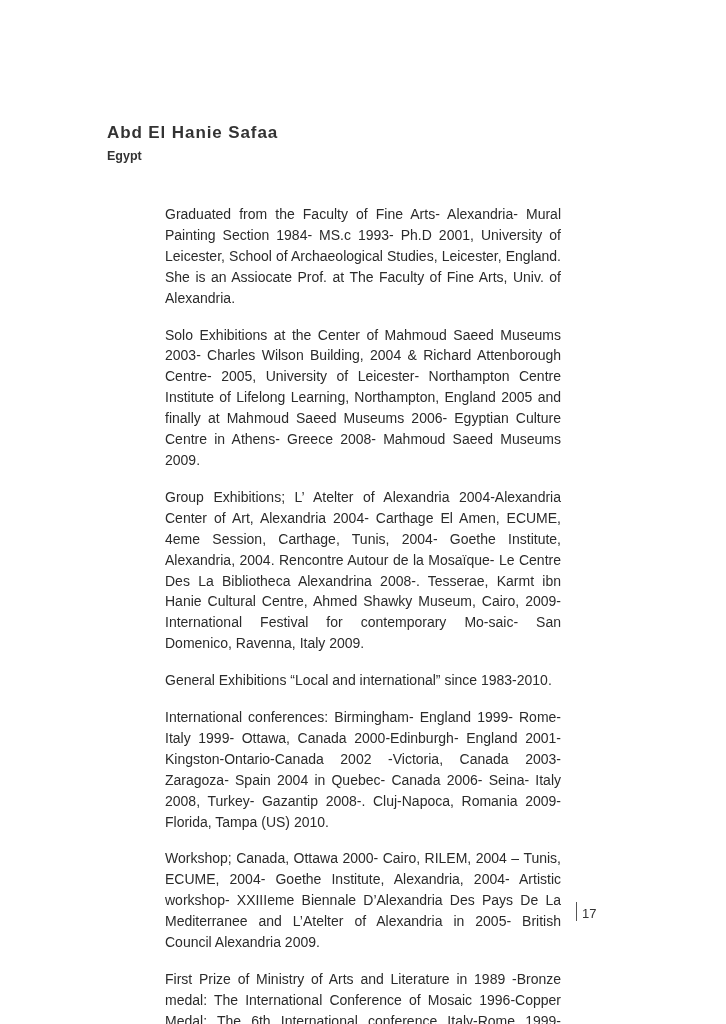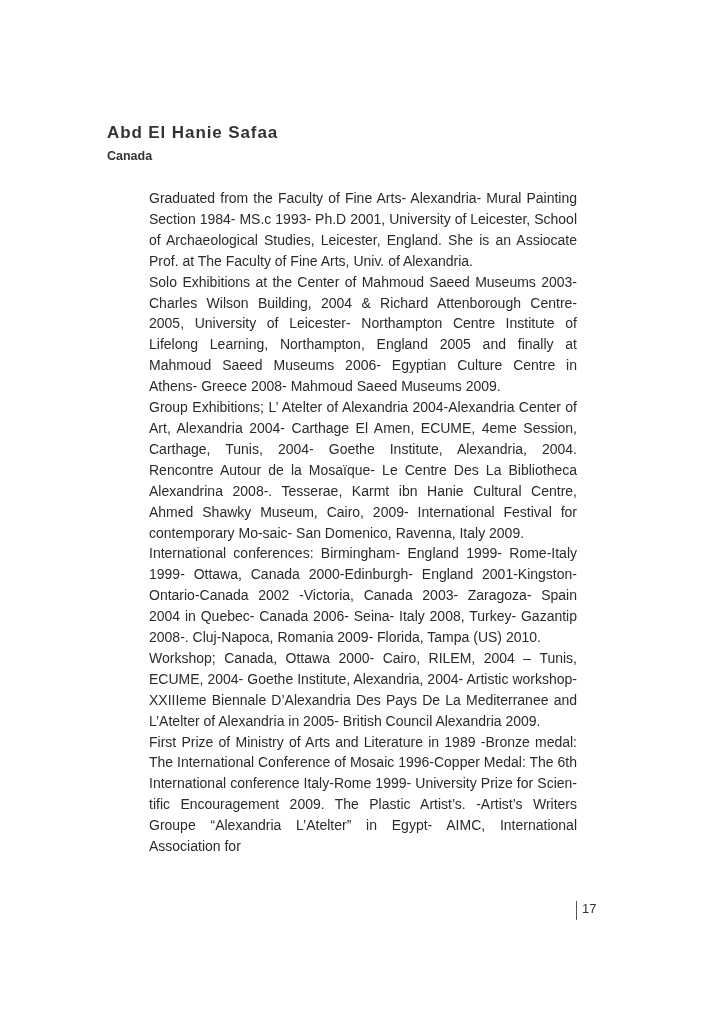--- a/index.html
+++ b/index.html
@@ -39,52 +39,53 @@
     position: absolute;
     left: 149px;
     top: 188px;
     width: 428px;
     font-size: 14px;
     line-height: 20.9px;
     color: #2b2b2b;
     text-align: justify;
   }
   .body-text p {
-    margin: 0;
+    margin: 16px;
     padding: 0;
   }
   .page-number-wrap {
     position: absolute;
     left: 576px;
     top: 901px;
     display: flex;
-    align-items: flex-start;
+    align-items: flex-end;
     height: 20px;
   }
   .page-rule {
     width: 1px;
     height: 19px;
     background: #555555;
     margin-right: 5px;
   }
   .page-number {
     font-size: 13px;
     color: #333333;
   }
 </style>
 </head>
 <body>
 
 <h1 class="title">Abd El Hanie Safaa</h1>
-<h2 class="country">Canada</h2>
+<h2 class="country">Egypt</h2>
 
 <div class="body-text">
   <p>Graduated from the Faculty of Fine Arts- Alexandria- Mural Painting Section 1984- MS.c 1993- Ph.D 2001, University of Leicester, School of Archaeological Studies, Leicester, England. She is an Assiocate Prof. at The Faculty of Fine Arts, Univ. of Alexandria.</p>
   <p>Solo Exhibitions at the Center of Mahmoud Saeed Museums 2003- Charles Wilson Building, 2004 &amp; Richard Attenborough Centre- 2005, University of Leicester- Northampton Centre Institute of Lifelong Learning, Northampton, England 2005 and finally at Mahmoud Saeed Museums 2006- Egyptian Culture Centre in Athens- Greece 2008- Mahmoud Saeed Museums 2009.</p>
   <p>Group Exhibitions; L’ Atelter of Alexandria 2004-Alexandria Center of Art, Alexandria 2004- Carthage El Amen, ECUME, 4eme Session, Carthage, Tunis, 2004- Goethe Institute, Alexandria, 2004. Rencontre Autour de la Mosaïque- Le Centre Des La Bibliotheca Alexandrina 2008-. Tesserae, Karmt ibn Hanie Cultural Centre, Ahmed Shawky Museum, Cairo, 2009- International Festival for contemporary Mo-saic- San Domenico, Ravenna, Italy 2009.</p>
+  <p>General Exhibitions “Local and international” since 1983-2010.</p>
   <p>International conferences: Birmingham- England 1999- Rome-Italy 1999- Ottawa, Canada 2000-Edinburgh- England 2001-Kingston-Ontario-Canada 2002 -Victoria, Canada 2003- Zaragoza- Spain 2004 in Quebec- Canada 2006- Seina- Italy 2008, Turkey- Gazantip 2008-. Cluj-Napoca, Romania 2009- Florida, Tampa (US) 2010.</p>
   <p>Workshop; Canada, Ottawa 2000- Cairo, RILEM, 2004 – Tunis, ECUME, 2004- Goethe Institute, Alexandria, 2004- Artistic workshop- XXIIIeme Biennale D’Alexandria Des Pays De La Mediterranee and L’Atelter of Alexandria in 2005- British Council Alexandria 2009.</p>
   <p>First Prize of Ministry of Arts and Literature in 1989 -Bronze medal: The International Conference of Mosaic 1996-Copper Medal: The 6th International conference Italy-Rome 1999- University Prize for Scien-tific Encouragement 2009. The Plastic Artist’s. -Artist’s Writers Groupe “Alexandria L’Atelter” in Egypt- AIMC, International Association for</p>
 </div>
 
 <div class="page-number-wrap">
   <span class="page-rule"></span>
   <span class="page-number">17</span>
 </div>
 

